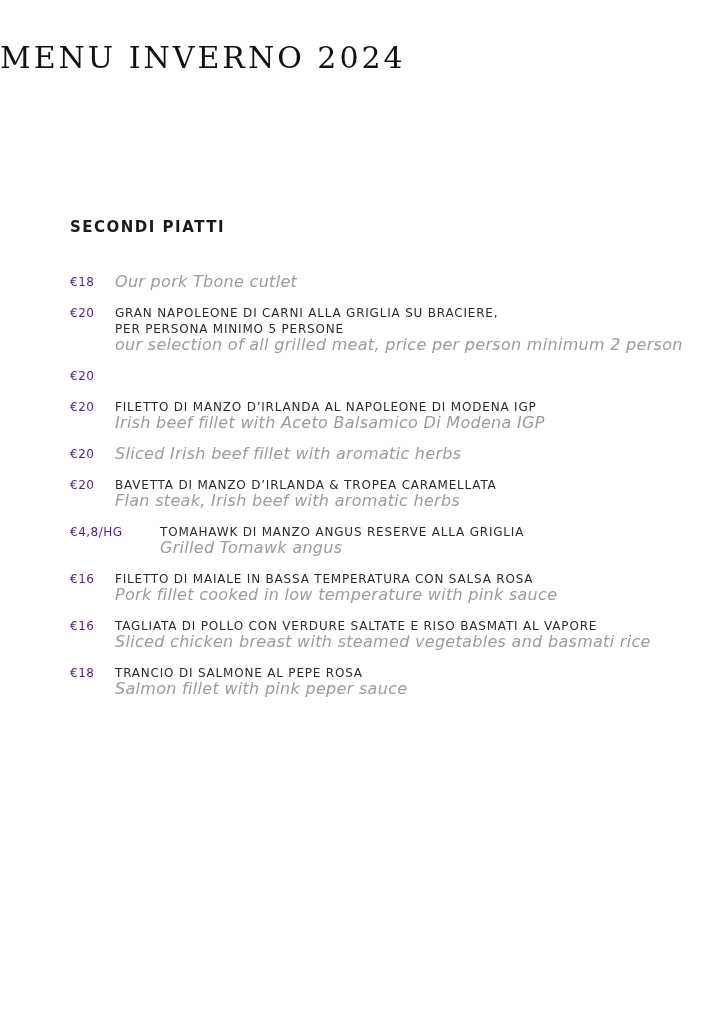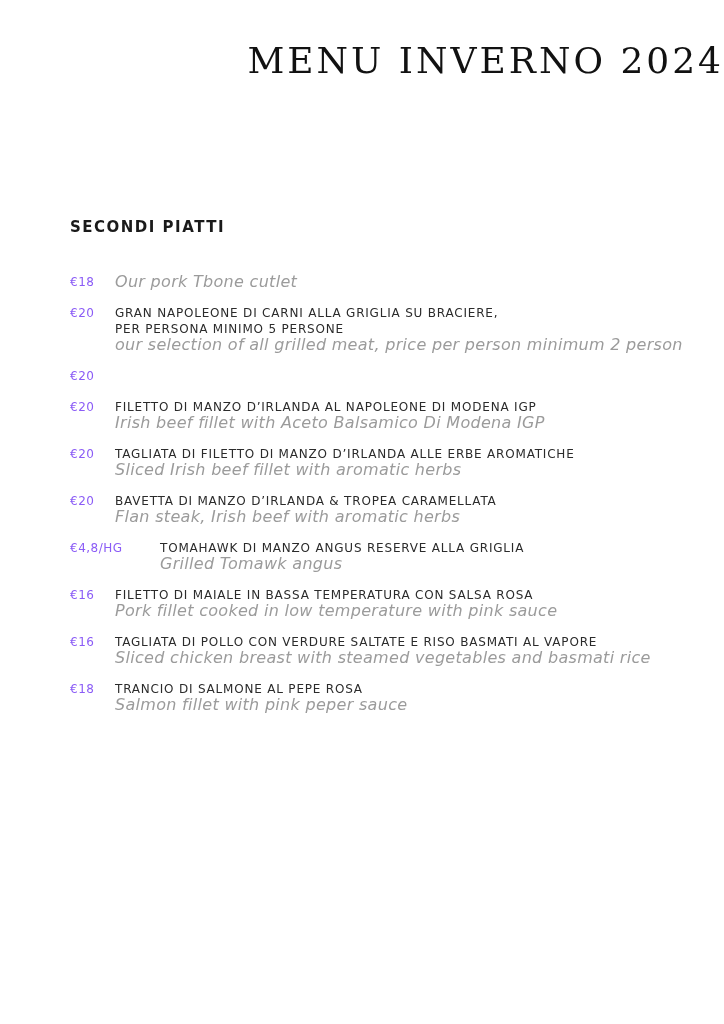--- a/index.html
+++ b/index.html
@@ -11,26 +11,25 @@
     position: relative;
     overflow: hidden;
     font-family: "DejaVu Sans", sans-serif;
     color: #2b2b2b;
   }
   .title {
     position: absolute;
     top: 40px;
     left: 0;
     width: 100%;
-    text-align: right;
+    text-align: left;
     font-family: "DejaVu Serif", serif;
-    font-size: 36px;
+    font-size: 30px;
     letter-spacing: 3px;
     color: #111111;
-    padding-left: 36px;
   }
   .section-heading {
     position: absolute;
     top: 218px;
     left: 70px;
     font-size: 15px;
     font-weight: bold;
     letter-spacing: 1.5px;
     text-underline-offset: 3px;
     color: #1a1a1a;
@@ -45,21 +44,21 @@
     display: flex;
     align-items: flex-start;
     margin-bottom: 15px;
   }
   .item-price {
     min-width: 45px;
     flex-shrink: 0;
     font-size: 12px;
     line-height: 16px;
     letter-spacing: 0.5px;
-    color: #8b5cf6;
+    color: #4c1d95;
   }
   
   .item:nth-child(7) .item-price { min-width: 90px; }
   .item-name {
     font-size: 12px;
     line-height: 16px;
     letter-spacing: 0.8px;
     color: #2b2b2b;
     white-space: pre-line;
   }
@@ -104,21 +103,20 @@
       <div class="item-price">€20</div>
       <div class="item-body">
         <div class="item-name">FILETTO DI MANZO D’IRLANDA AL NAPOLEONE DI MODENA IGP</div>
         <div class="item-desc">Irish beef fillet with Aceto Balsamico Di Modena IGP</div>
       </div>
     </div>
 
     <div class="item">
       <div class="item-price">€20</div>
       <div class="item-body">
-        <div class="item-name">TAGLIATA DI FILETTO DI MANZO D’IRLANDA ALLE ERBE AROMATICHE</div>
         <div class="item-desc">Sliced Irish beef fillet with aromatic herbs</div>
       </div>
     </div>
 
     <div class="item">
       <div class="item-price">€20</div>
       <div class="item-body">
         <div class="item-name">BAVETTA DI MANZO D’IRLANDA &amp; TROPEA CARAMELLATA</div>
         <div class="item-desc">Flan steak,  Irish beef with aromatic herbs</div>
       </div>

